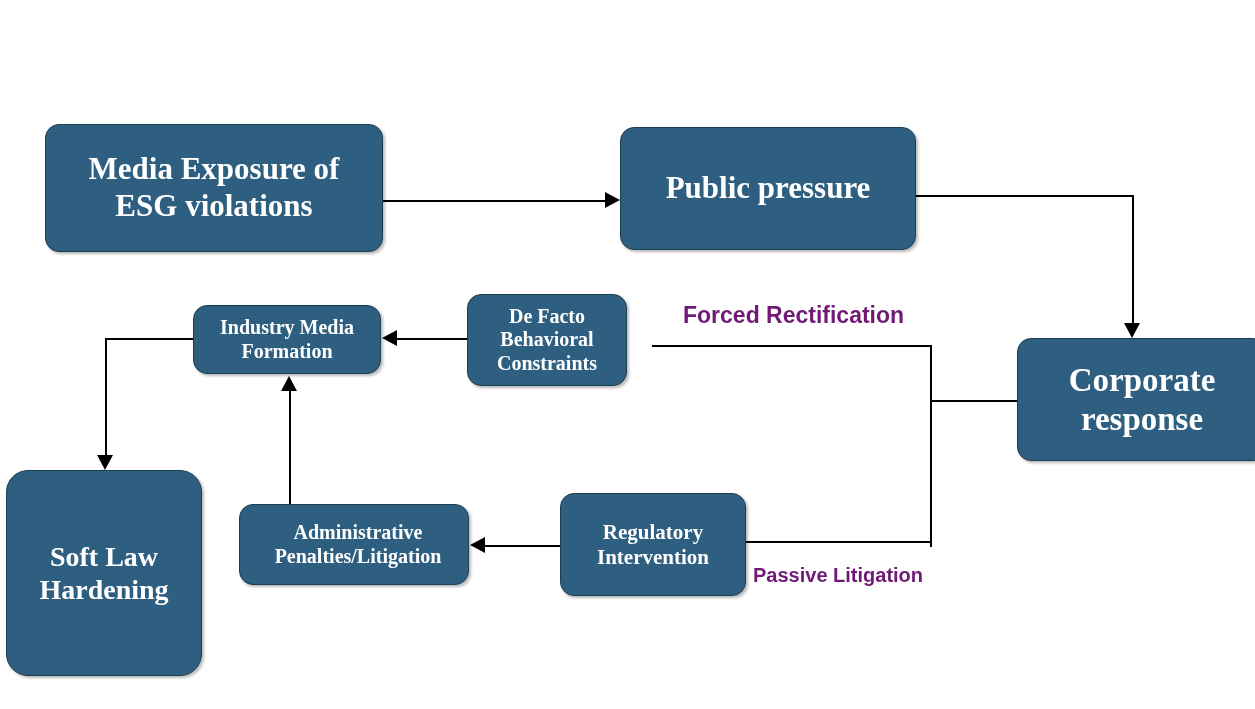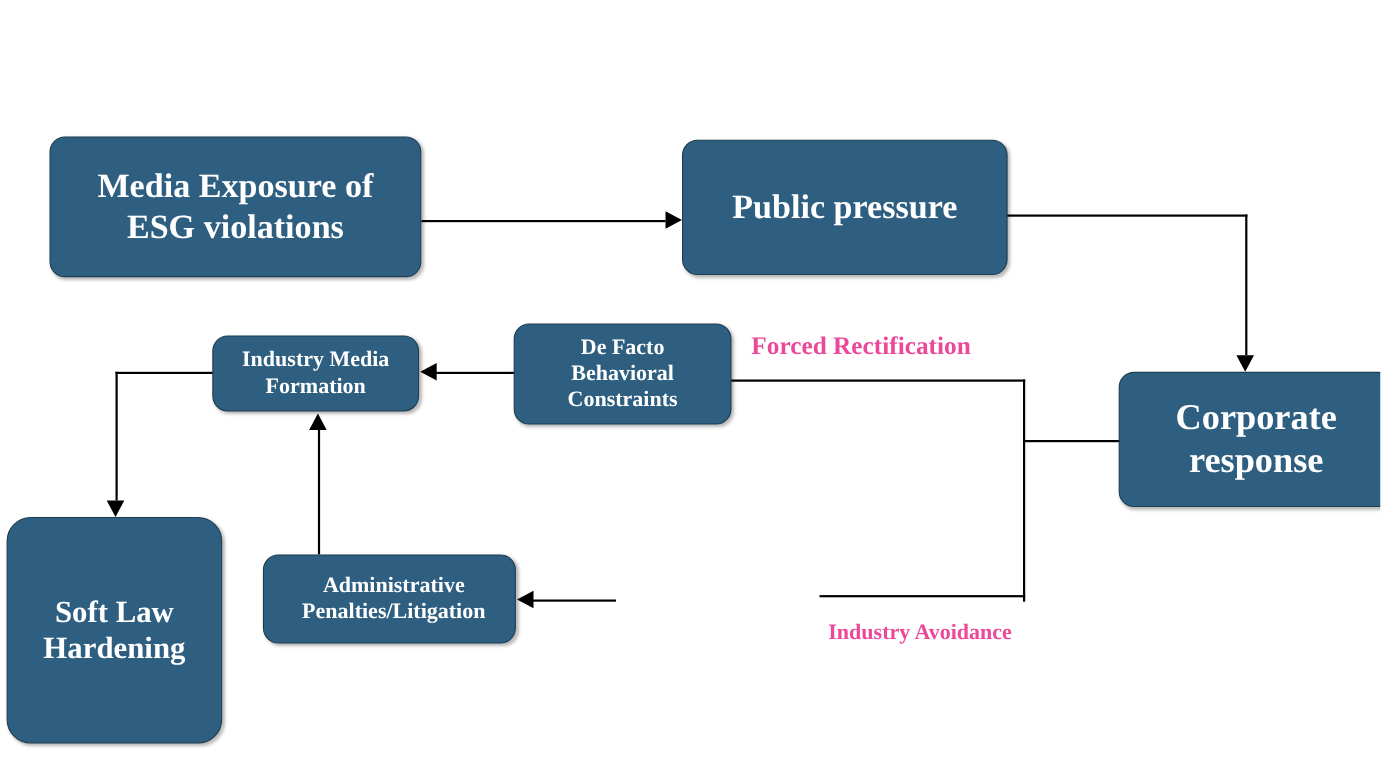--- a/index.html
+++ b/index.html
@@ -28,23 +28,23 @@
     align-items: center;
     justify-content: center;
     text-align: center;
     line-height: 1.18;
     padding: 4px 8px;
     box-shadow: 2px 2px 3px rgba(0,0,0,0.28);
     white-space: pre-line;
   }
   .label {
     position: absolute;
-    color: #ec4899;
+    color: #701a75;
     font-weight: bold;
-    font-family: Liberation Serif, serif;
+    font-family: Liberation Sans, sans-serif;
     white-space: nowrap;
   }
   .hline {
     position: absolute;
     height: 0;
     border-top: 2.6px solid #000000;
   }
   .vline {
     position: absolute;
     width: 0;
@@ -110,31 +110,33 @@
   <div class="arrow arrow-left" style="left:470px; top:517px;"></div>
 
   <div class="node" style="left:45px; top:104px; width:338px; height:128px; font-size:31px;">Media Exposure of
 ESG violations</div>
 
   <div class="node" style="left:620px; top:107px; width:296px; height:123px; font-size:31px;">Public pressure</div>
 
   <div class="node" style="left:1017px; top:318px; width:250px; height:123px; font-size:33px;">Corporate
 response</div>
 
-  <div class="node" style="left:467px; top:274px; width:198px; height:92px; font-size:20px;">De Facto
+  <div class="node" style="left:467px; top:274px; width:160px; height:92px; font-size:20px;">De Facto
 Behavioral
 Constraints</div>
 
   <div class="node" style="left:193px; top:285px; width:188px; height:69px; font-size:20px;">Industry Media
 Formation</div>
 
   <div class="node" style="left:6px; top:450px; width:196px; height:206px; font-size:28px; border-radius:22px;font-family:Liberation Serif, serif;">Soft Law
 Hardening</div>
 
   <div class="node" style="left:239px; top:484px; width:230px; height:81px; font-size:20px;padding-left:16px;">Administrative
 Penalties/Litigation</div>
 
+  <div class="node" style="left:560px; top:473px; width:186px; height:103px; font-size:21px;">Regulatory
+Intervention</div>
 
   <div class="label" style="left:683px; top:282px; font-size:23px;">Forced Rectification</div>
 
-  <div class="label" style="left:753px; top:544px; font-size:20px;">Industry Avoidance</div>
+  <div class="label" style="left:753px; top:544px; font-size:20px;">Passive Litigation</div>
 
 </div>
 
 </body></html>

